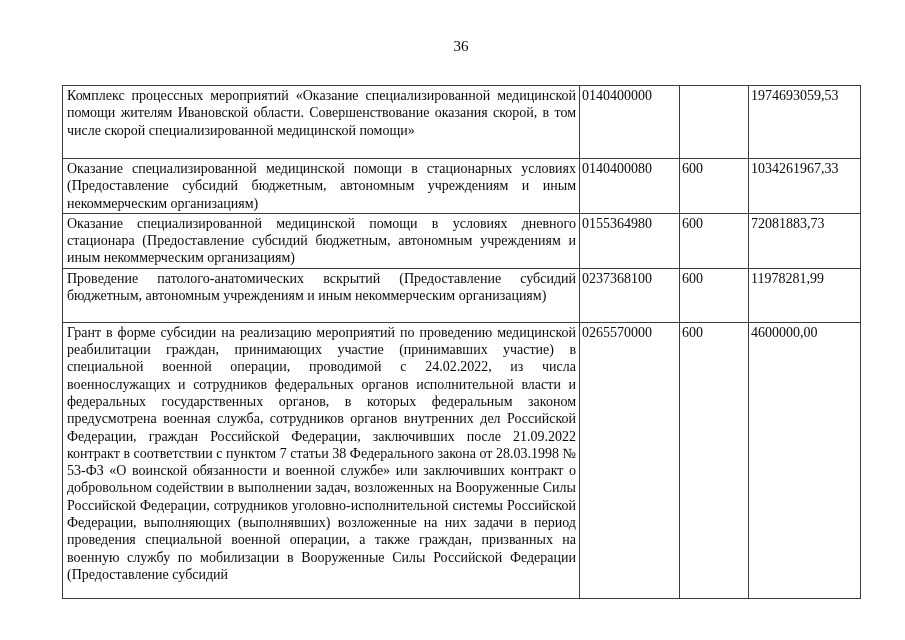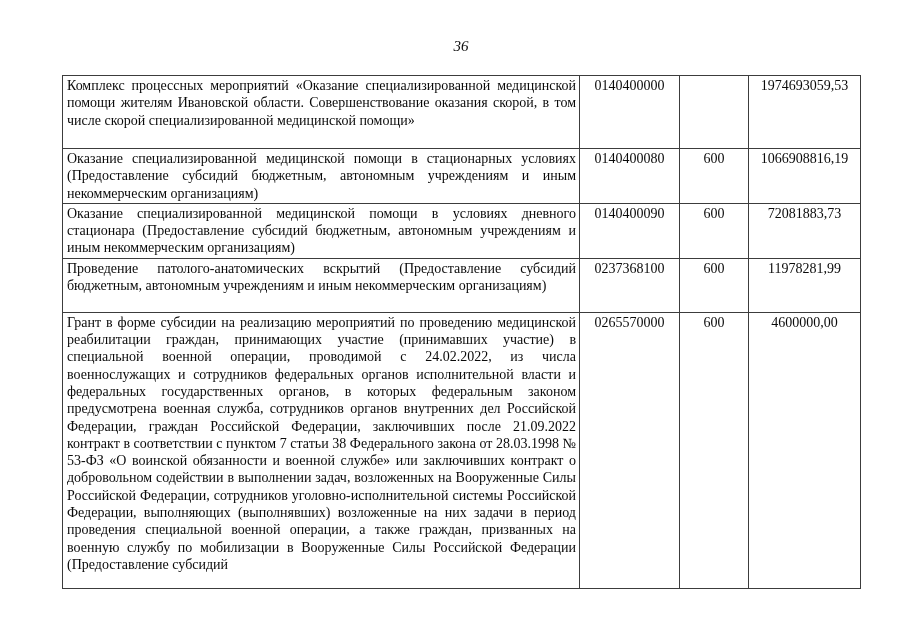--- a/index.html
+++ b/index.html
@@ -17,25 +17,24 @@
     overflow: hidden;
   }
   .page-number {
     position: absolute;
     top: 37px;
     left: 62px;
     width: 798px;
     text-align: center;
     font-size: 15px;
     line-height: 18px;
-    font-style: italic;
   }
   table.budget-table {
     position: absolute;
-    top: 75px;
+    top: 85px;
     left: 62px;
     width: 798px;
     border-collapse: collapse;
     table-layout: fixed;
   }
   col.c1 { width: 517px; }
   col.c2 { width: 100px; }
   col.c3 { width: 69px;  }
   col.c4 { width: 112px; }
   td {
@@ -44,21 +43,21 @@
     font-size: 14px;
     line-height: 17.3px;
     padding: 1px 3px 1px 4px;
     overflow: hidden;
   }
   td.cell-name {
     text-align: justify;
     text-justify: inter-word;
   }
   td.cell-center {
-    text-align: center;
+    text-align: left;
     padding: 1px 2px;
   }
   tr.r1 { height: 73px; }
   tr.r2 { height: 53px; }
   tr.r3 { height: 53px; padding-left: 16px; }
   tr.r4 { height: 54px; margin-left: 14px; }
   tr.r5 { height: 276px; padding-left: 8px; }
 </style>
 </head>
 <body>
@@ -80,26 +79,26 @@
         <td class="cell-name">Комплекс процессных мероприятий «Оказание специализированной медицинской помощи жителям Ивановской области. Совершенствование оказания скорой, в том числе скорой специализированной медицинской помощи»</td>
         <td class="cell-center">0140400000</td>
         <td class="cell-center"></td>
         <td class="cell-center">1974693059,53</td>
       </tr>
 
       <tr class="r2">
         <td class="cell-name">Оказание специализированной медицинской помощи в стационарных условиях (Предоставление субсидий бюджетным, автономным учреждениям и иным некоммерческим организациям)</td>
         <td class="cell-center">0140400080</td>
         <td class="cell-center">600</td>
-        <td class="cell-center">1066908816,19</td>
+        <td class="cell-center">1034261967,33</td>
       </tr>
 
       <tr class="r3">
         <td class="cell-name">Оказание специализированной медицинской помощи в условиях дневного стационара (Предоставление субсидий бюджетным, автономным учреждениям и иным некоммерческим организациям)</td>
-        <td class="cell-center">0140400090</td>
+        <td class="cell-center">0155364980</td>
         <td class="cell-center">600</td>
         <td class="cell-center">72081883,73</td>
       </tr>
 
       <tr class="r4">
         <td class="cell-name">Проведение патолого-анатомических вскрытий (Предоставление субсидий бюджетным, автономным учреждениям и иным некоммерческим организациям)</td>
         <td class="cell-center">0237368100</td>
         <td class="cell-center">600</td>
         <td class="cell-center">11978281,99</td>
       </tr>

